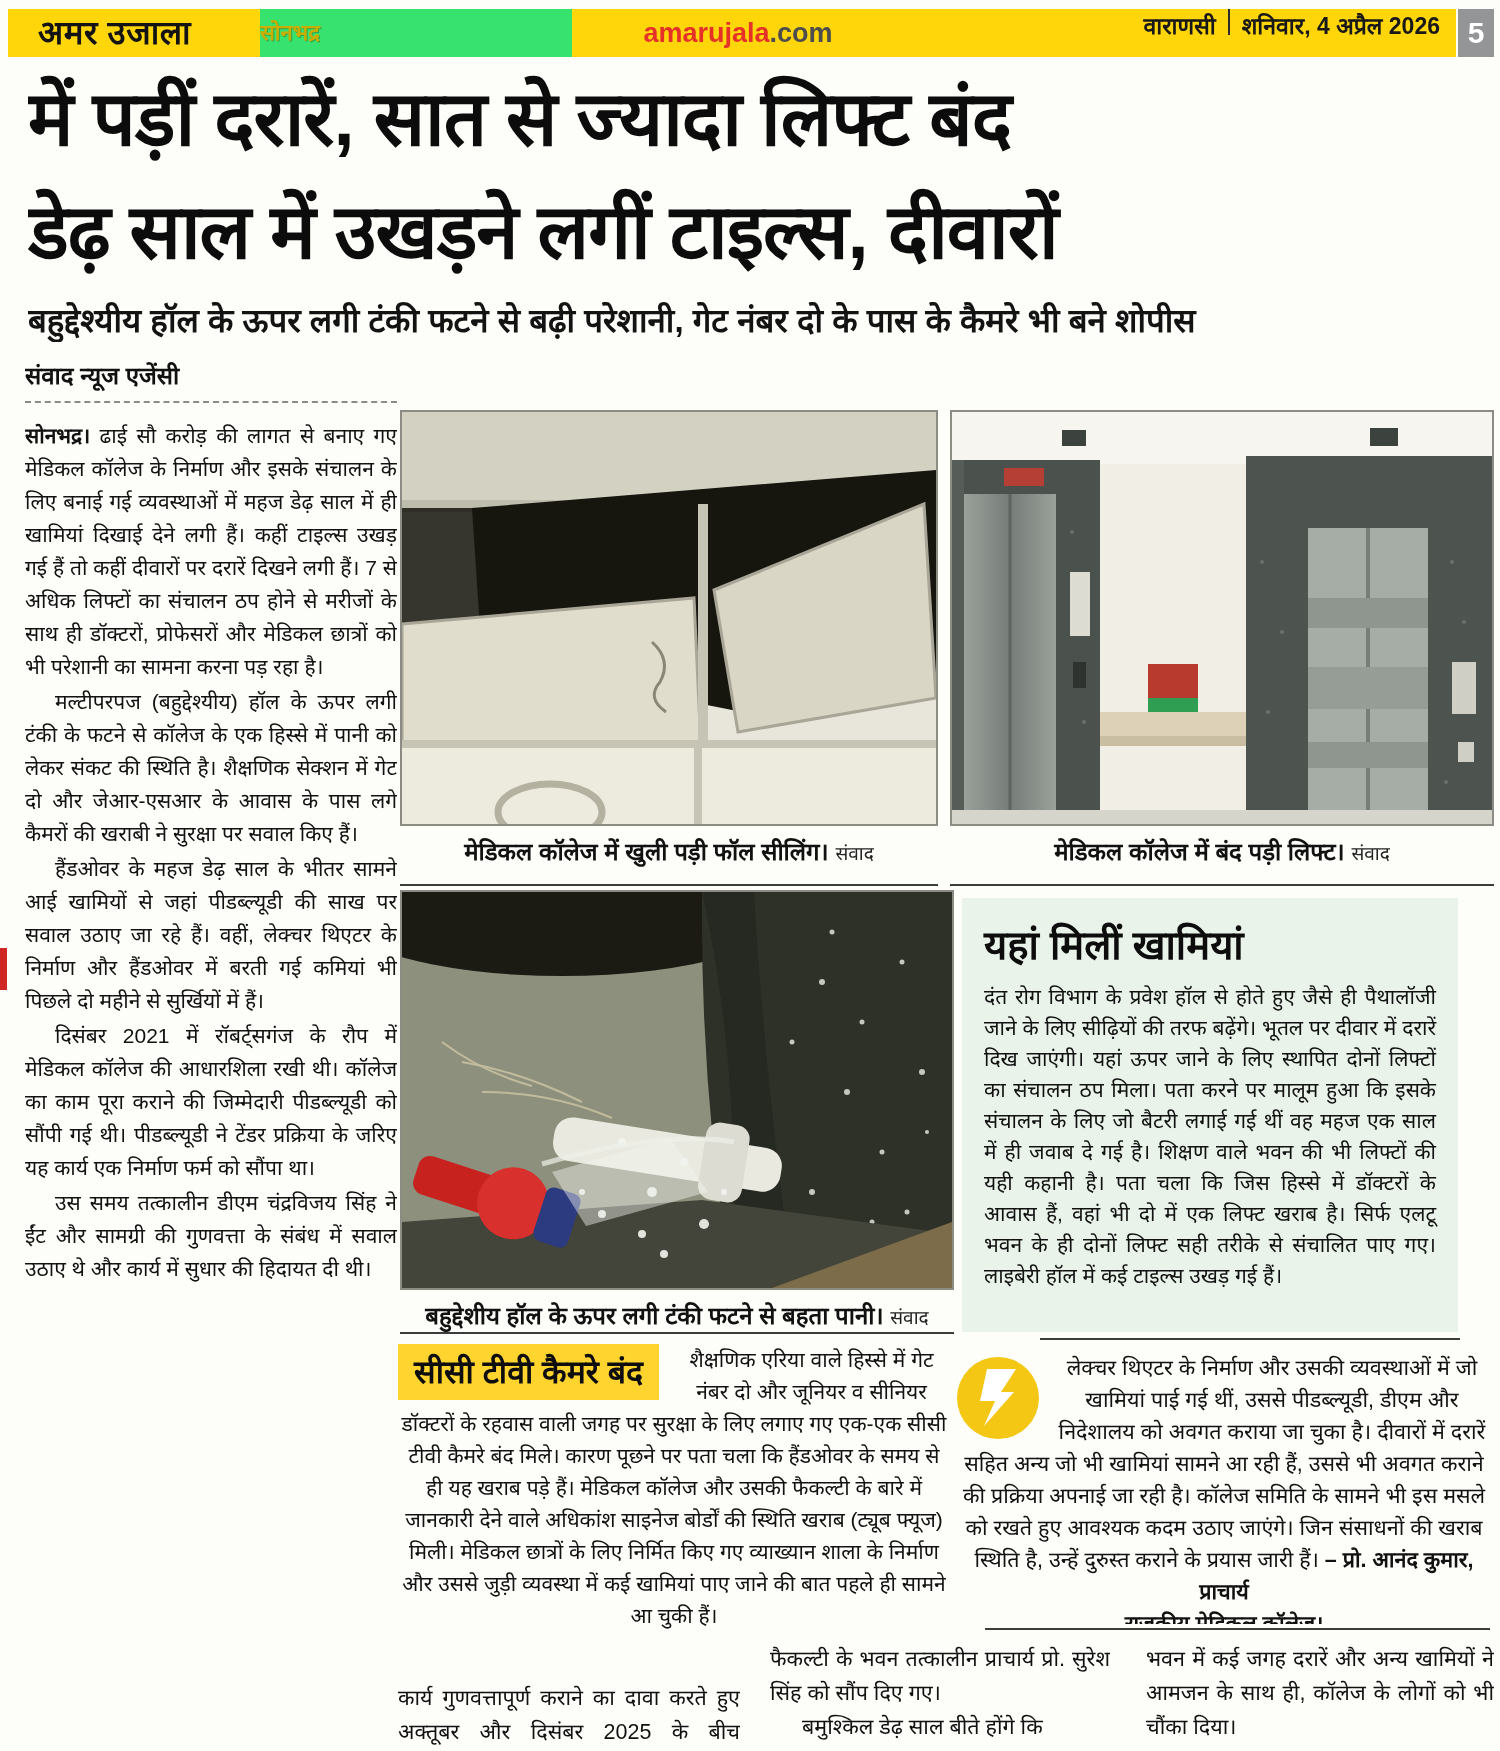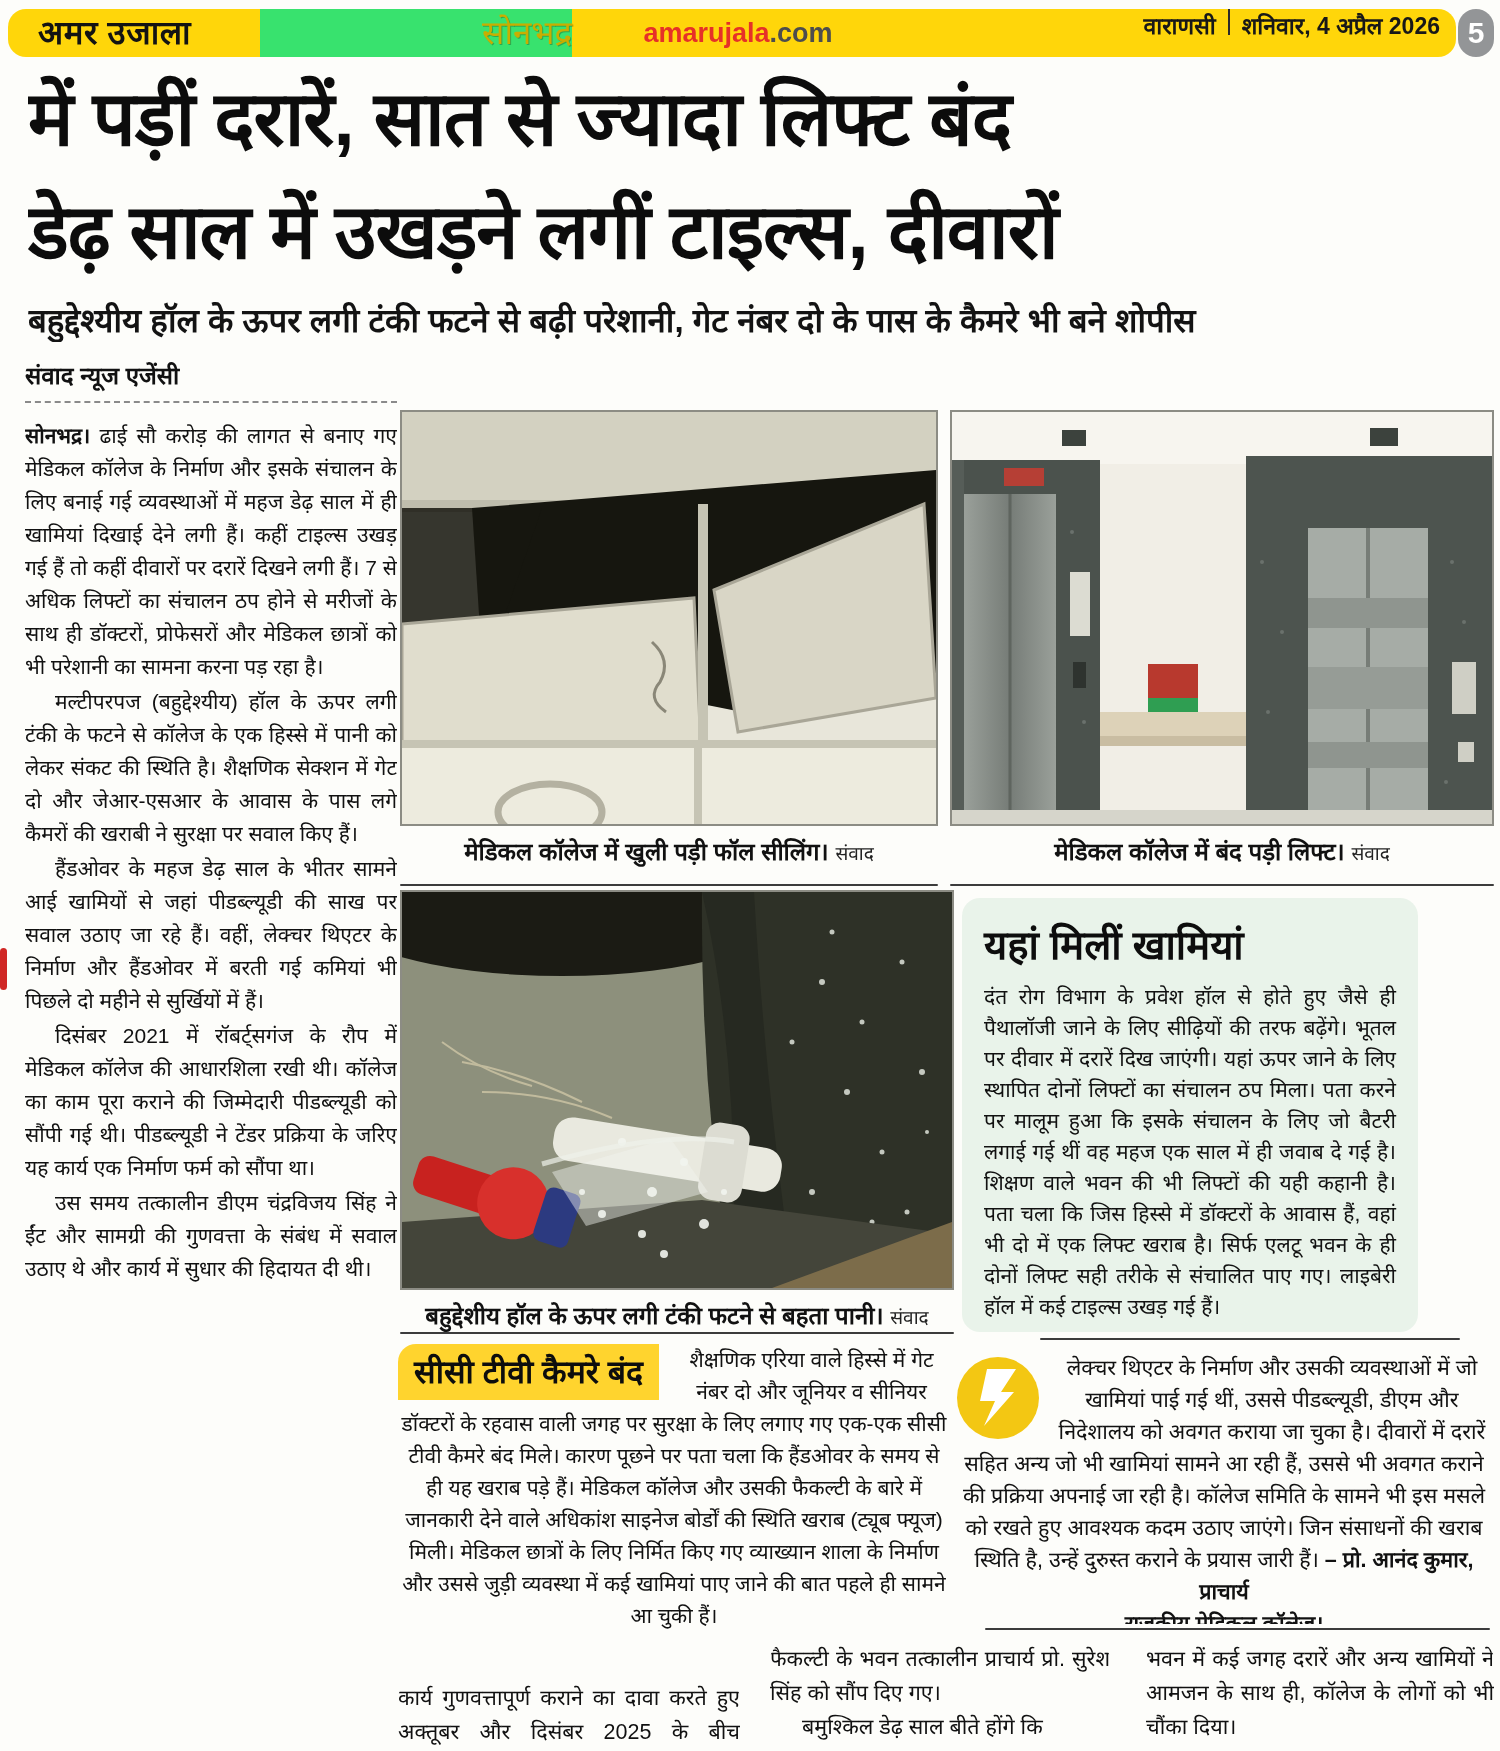--- a/index.html
+++ b/index.html
@@ -1,29 +1,29 @@
 <!DOCTYPE html>
 <html><head>
 <meta charset="utf-8">
 <style>
   * { margin:0; padding:0; box-sizing:border-box; }
   html,body { width:1500px; height:1751px; }
   body {
     position:relative; background:#fdfdfa; overflow:hidden;
     font-family:"Liberation Sans","DejaVu Sans",sans-serif; color:#111;
   }
-  .abs { position:absolute;border-radius:18px; }
+  .abs { position:absolute; }
 
   
   .masthead { left:8px; top:9px; width:1448px; height:48px; background:#ffd60a; }
   .brand { position:absolute; left:30px; top:0; height:48px; line-height:48px;
            font-size:33px; font-weight:900; color:#131313; letter-spacing:0.5px; }
   .section-box { position:absolute; left:252px; top:0; width:312px; height:48px;
-           background:#38e26e; text-align:right; line-height:48px;
-           font-size:33px; font-weight:400; color:#c9ae00; text-shadow:1px 1px 0 rgba(0,0,0,0.25); }
+           background:#38e26e; text-align:left; line-height:48px;
+           font-size:22px; font-weight:700; color:#c9ae00; text-shadow:1px 1px 0 rgba(0,0,0,0.25); }
   .site { position:absolute; left:580px; top:0; width:300px; height:48px; line-height:48px;
            text-align:center; font-size:27px; font-weight:800; }
   .site .red { color:#e63128; } .site .gray { color:#4d4d4d; }
   .edition { position:absolute; right:16px; top:0; height:48px; display:flex; 
            gap:12px; font-size:23px; font-weight:700; color:#181818; }
   .edition .vbar { width:2px; height:26px; background:#2b2b2b; }
   .pagenum { left:1458px; top:9px; width:36px; height:48px; background:#939597;
            color:#fff; font-size:30px; font-weight:800; text-align:center; line-height:48px; }
 
   
@@ -58,21 +58,21 @@
 
   
   figure { position:absolute; }
   .photo-frame { border:2px solid #8c8c84; background:#ddd; }
   .photo-frame svg { display:block; }
   figcaption { margin-top:8px; text-align:center; font-size:24px; font-weight:800; color:#111; }
   figcaption .credit { font-size:19px; font-weight:400; color:#222; }
   .rule { background:#3c3c3c; height:2px; }
 
   
-  .flaws-box { left:962px; top:898px; width:456px; height:434px; background:#e9f3ea;
+  .flaws-box { left:962px; top:898px; width:496px; height:434px; background:#e9f3ea;
            padding:18px 22px 26px; overflow:hidden; }
   .flaws-box h2 { font-size:40px; font-weight:900; margin-bottom:10px; color:#0d0d0d; }
   .flaws-box p { font-size:21px; line-height:31px; text-align:justify; }
 
   
   .cctv { left:398px; top:1344px; width:552px; height:290px; overflow:hidden; }
   .cctv-head { float:left; background:#ffd42e; padding:5px 16px 8px; margin:0 14px 6px 0;
            font-size:32px; font-weight:900; color:#0d0d0d; }
   .cctv p { font-size:21px; line-height:32px; text-align:center; }
 

